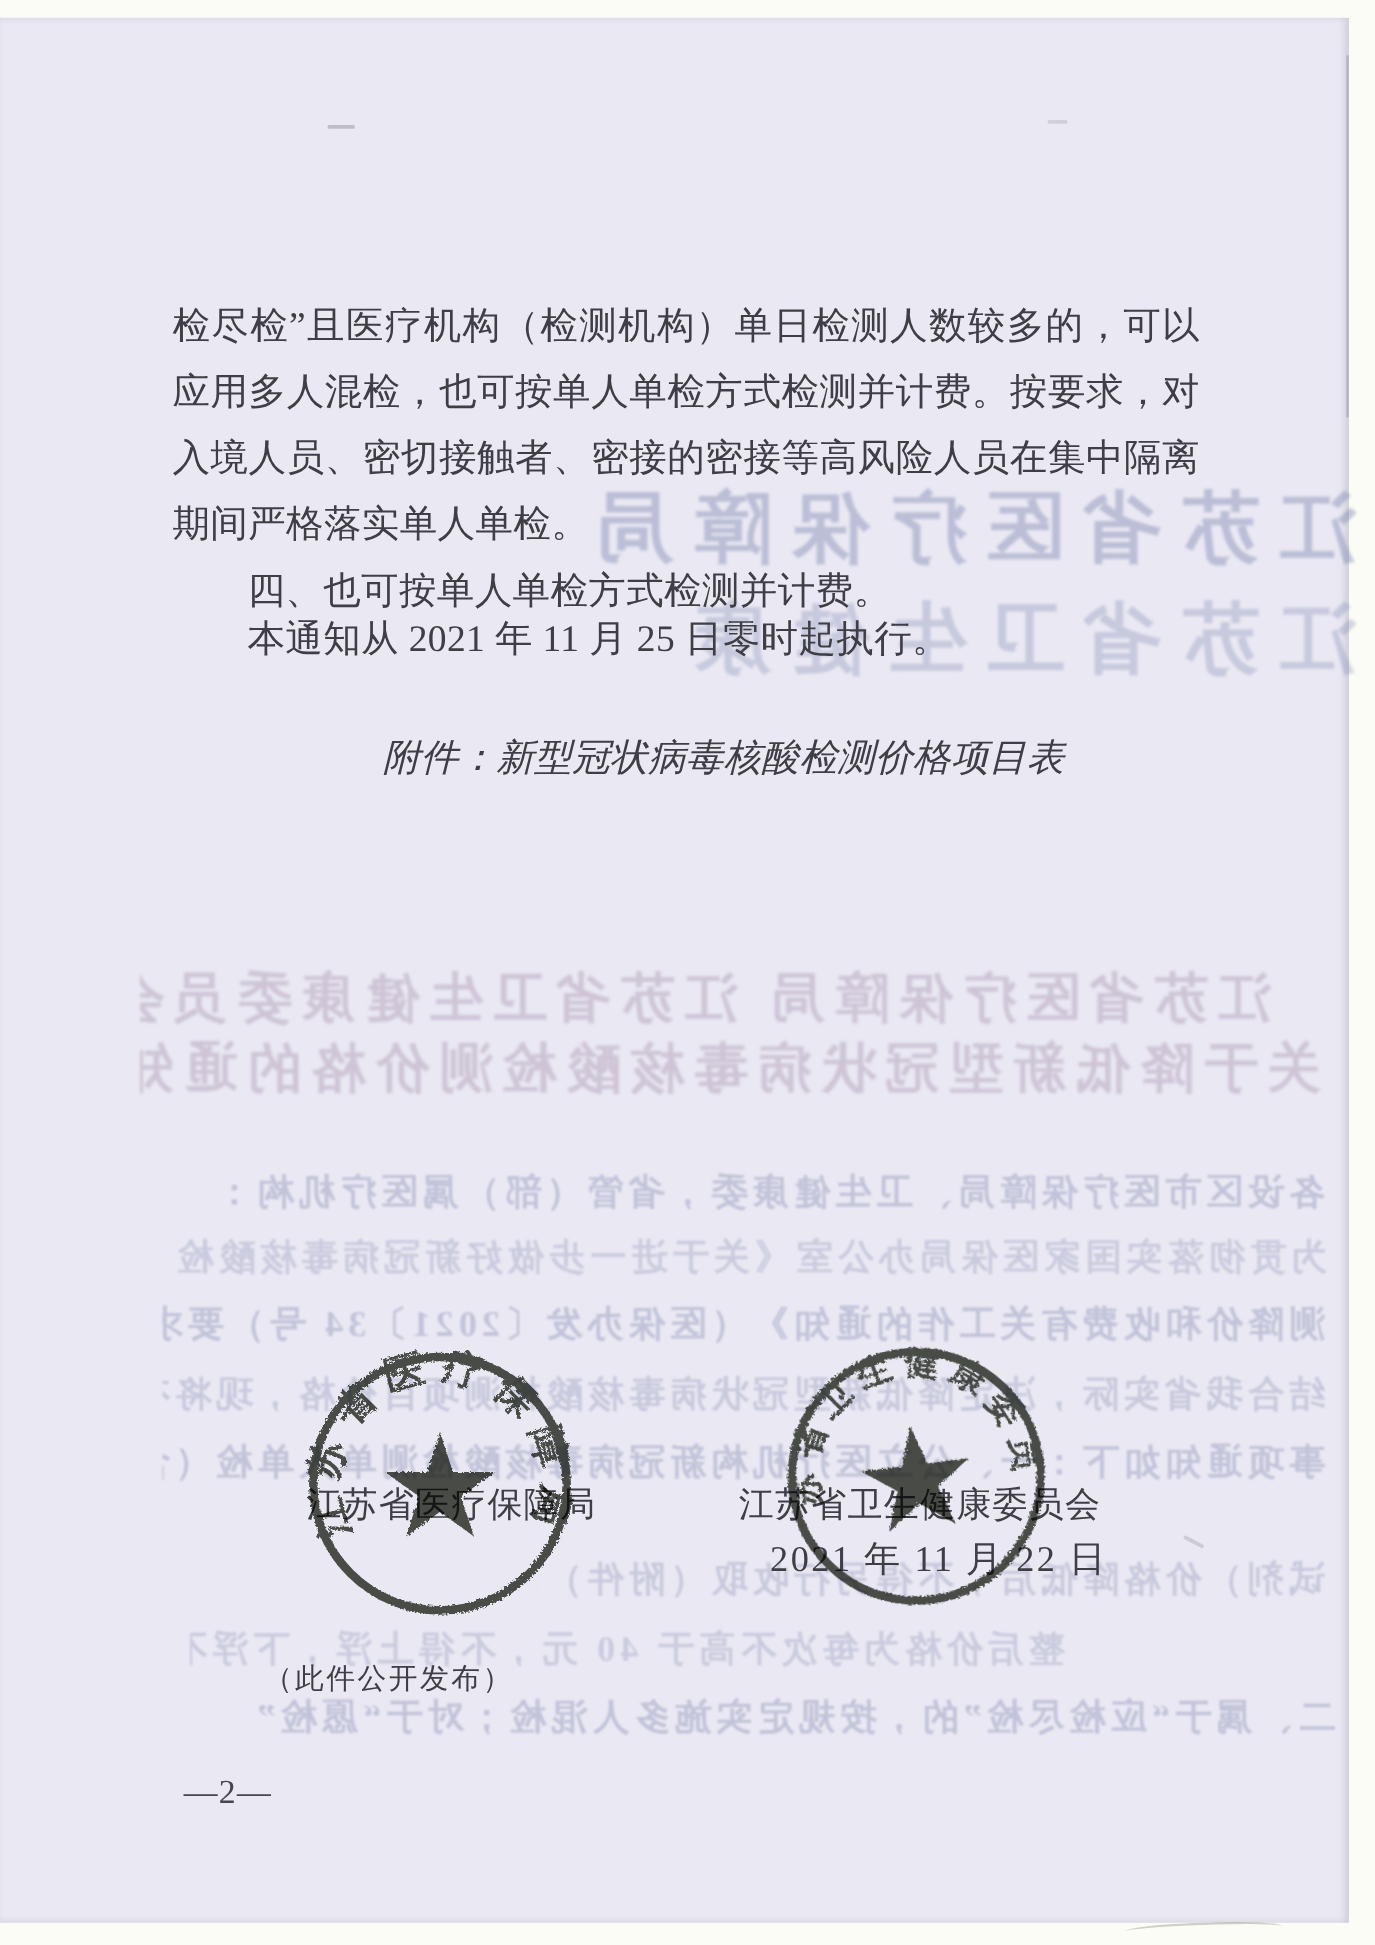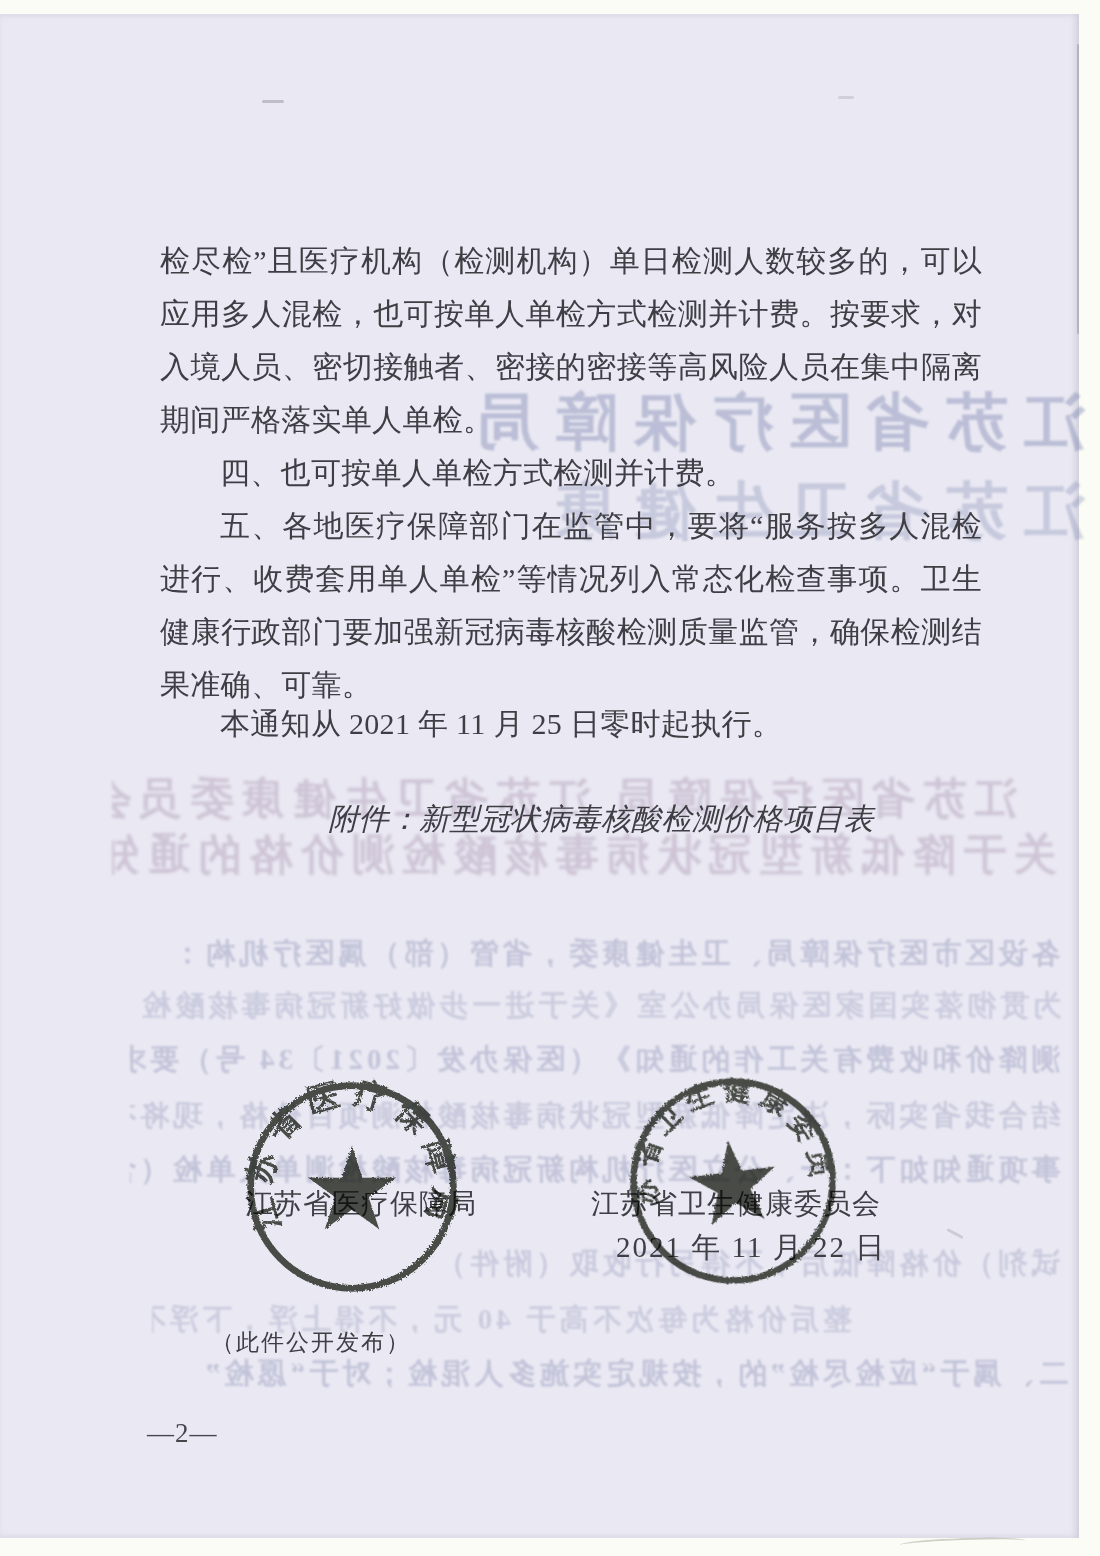--- a/index.html
+++ b/index.html
@@ -15,21 +15,21 @@
   .speck{position:absolute;background:rgba(110,112,130,.35);border-radius:2px;}
 
   
   .ghost{position:absolute;transform:scaleX(-1);white-space:nowrap;overflow:hidden;
          font-weight:700;pointer-events:none;}
   .ghost-title{font-size:62px;letter-spacing:16px;color:rgba(122,130,175,.42);filter:blur(1.3px);}
   .ghost-head{font-size:43px;letter-spacing:8px;color:rgba(142,112,150,.30);filter:blur(1.4px);}
   .ghost-line{font-size:29px;letter-spacing:4px;color:rgba(118,124,168,.34);filter:blur(1.0px);font-weight:600;}
 
   
-  .bodytext{position:absolute;left:160px;top:220px;width:822px;
+  .bodytext{position:absolute;left:138px;top:220px;width:822px;
             font-size:30px;line-height:53px;color:#3e3e44;letter-spacing:.3px;}
   .bodytext p{margin:0;text-align:justify;}
   .bodytext p.indent{text-indent:60px;}
   .bodytext p.effective{margin-top:-14px;}
   .bodytext p.attachment{margin-top:42px;text-align:center;font-style:italic;}
 
   .sig{position:absolute;font-size:28px;color:#3e3e44;letter-spacing:1px;white-space:nowrap;}
   .sig-left{left:245px;top:1171px;}
   .sig-right{left:591px;top:1171px;}
   .issue-date{position:absolute;left:616px;top:1214px;font-size:29px;color:#3e3e44;
@@ -61,21 +61,20 @@
     <div class="ghost ghost-line" style="left:130px;top:1026px;width:930px;">测降价和收费有关工作的通知》（医保办发〔2021〕34 号）要求，</div>
     <div class="ghost ghost-line" style="left:130px;top:1082px;width:930px;opacity:.85;">结合我省实际，决定降低新型冠状病毒核酸检测项目价格，现将有关</div>
     <div class="ghost ghost-line" style="left:130px;top:1136px;width:930px;">事项通知如下：一、公立医疗机构新冠病毒核酸检测单人单检（含</div>
     <div class="ghost ghost-line" style="left:430px;top:1230px;width:630px;opacity:.85;">试剂）价格降低后，不得另行收取（附件）、调</div>
     <div class="ghost ghost-line" style="left:152px;top:1286px;width:700px;opacity:.8;">整后价格为每次不高于 40 元，不得上浮，下浮不限。</div>
     <div class="ghost ghost-line" style="left:128px;top:1340px;width:940px;">二、属于“应检尽检”的，按规定实施多人混检；对于“愿检”</div>
 
     <div class="bodytext">
       <p class="p first">检尽检”且医疗机构（检测机构）单日检测人数较多的，可以应用多人混检，也可按单人单检方式检测并计费。按要求，对入境人员、密切接触者、密接的密接等高风险人员在集中隔离期间严格落实单人单检。</p>
       <p class="p indent">四、也可按单人单检方式检测并计费。</p>
-      <p class="p indent">五、各地医疗保障部门在监管中，要将“服务按多人混检进行、收费套用单人单检”等情况列入常态化检查事项。卫生健康行政部门要加强新冠病毒核酸检测质量监管，确保检测结果准确、可靠。</p>
       <p class="p indent effective">本通知从 2021 年 11 月 25 日零时起执行。</p>
       <p class="p indent attachment">附件：新型冠状病毒核酸检测价格项目表</p>
     </div>
 
     <div class="sig sig-left">江苏省医疗保障局</div>
     <div class="sig sig-right">江苏省卫生健康委员会</div>
     <div class="issue-date">2021 年 11 月 22 日</div>
 
     <svg class="seal seal-left" width="222" height="222" viewBox="0 0 230 230">
       <defs>

